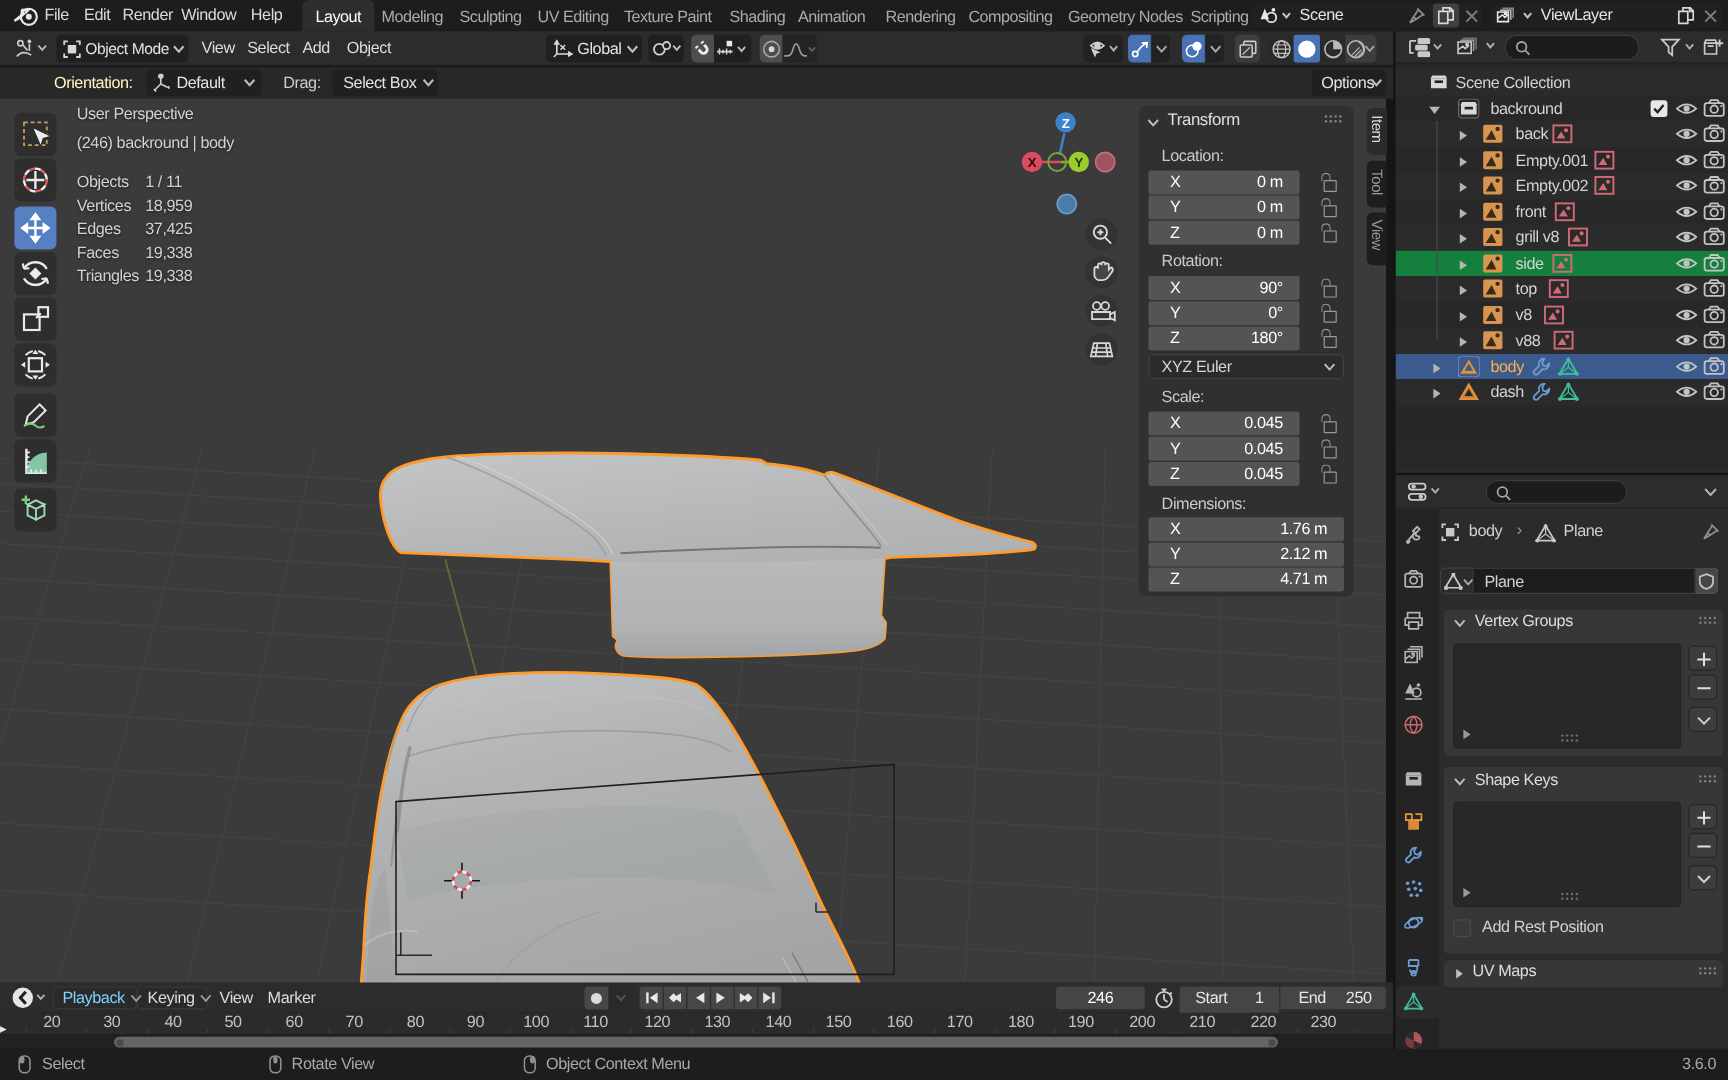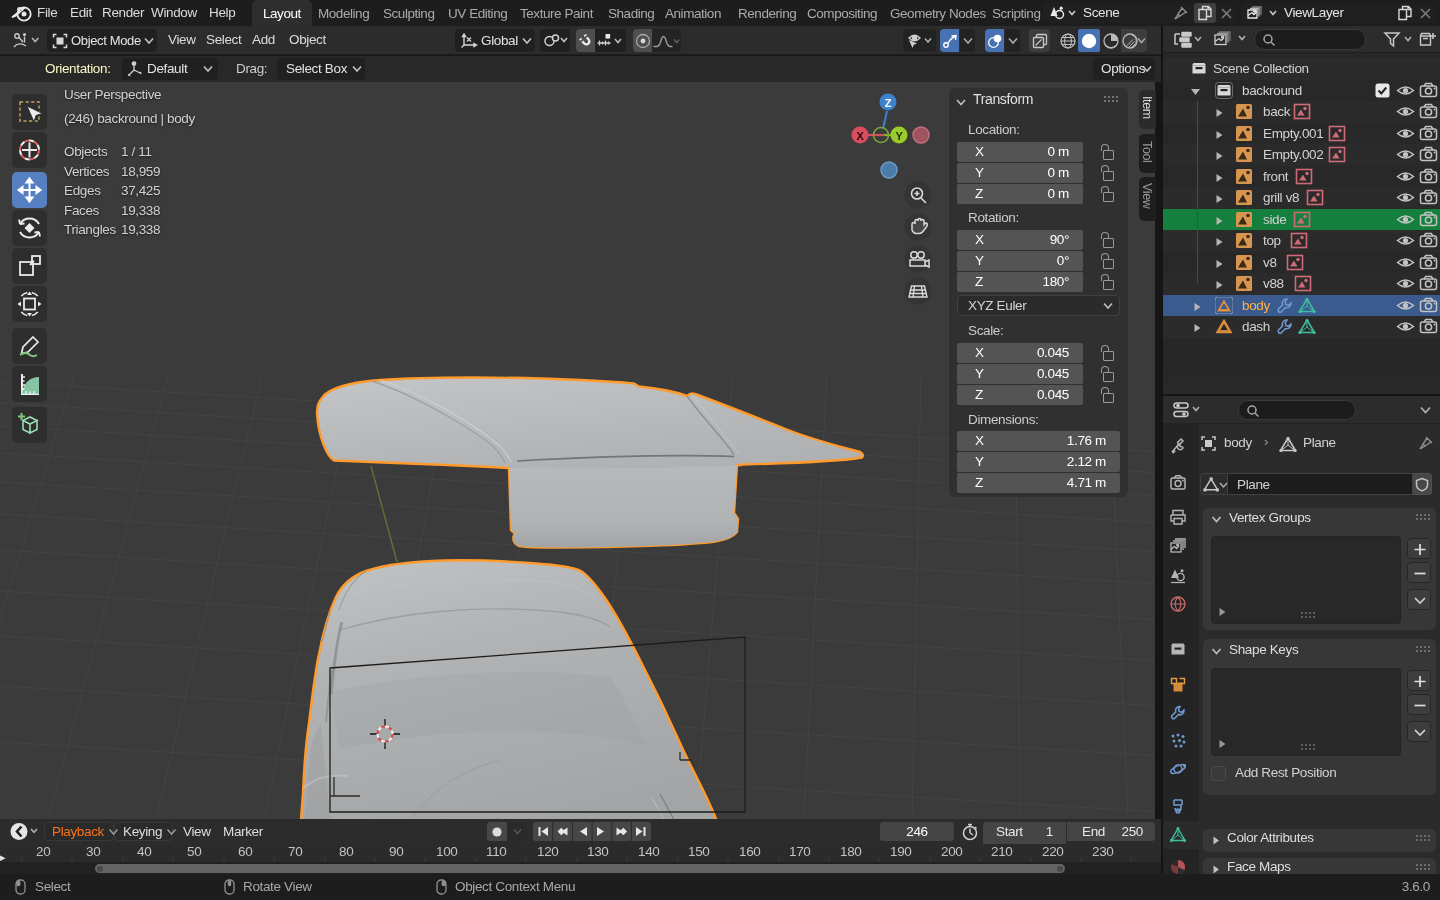--- a/index.html
+++ b/index.html
@@ -608,21 +608,21 @@
     </div>
   </div>
   <div id="tlheader" class="abs">
     <svg class="abs" style="left:8px;top:2px" width="32" height="21" viewBox="0 0 32 21">
       <circle cx="11" cy="10.5" r="8.5" fill="#e6e6e6"></circle>
       <path d="M13.5,5.5 L9,10.5 L13.5,15.5" stroke="#222" stroke-width="2.6" fill="none"></path>
       <path d="M23,8 l3,3.4 3,-3.4" stroke="#b0b0b0" stroke-width="1.6" fill="none"></path>
     </svg>
     <div class="abs" style="left:44px;top:3px;width:70px;height:19px;border:1px solid #383838;border-radius:4px;background:#2a2a2a"></div>
     <div class="abs" style="left:114px;top:3px;width:59px;height:19px;border:1px solid #383838;border-radius:4px;background:#2a2a2a"></div>
-    <div class="abs" style="left:52px;top:0;line-height:25px;font-size:13.5px;color:#f97316">Playback</div>
+    <div class="abs" style="left:52px;top:0;line-height:25px;font-size:13.5px;color:#7dd3fc">Playback</div>
     <svg class="abs" style="left:108px;top:9px" width="11" height="9" viewBox="0 0 11 9">
         <path d="M1.5,1.5 l4,4.5 l4,-4.5" stroke="#9a9a9a" stroke-width="1.5" fill="none"></path>
       </svg>
     <div class="abs" style="left:123px;top:0;line-height:25px;font-size:13.5px;color:#dcdcdc">Keying</div>
     <svg class="abs" style="left:166px;top:9px" width="11" height="9" viewBox="0 0 11 9">
         <path d="M1.5,1.5 l4,4.5 l4,-4.5" stroke="#9a9a9a" stroke-width="1.5" fill="none"></path>
       </svg>
     <div class="abs" style="left:183px;top:0;line-height:25px;font-size:13.5px;color:#dcdcdc">View</div>
     <div class="abs" style="left:223px;top:0;line-height:25px;font-size:13.5px;color:#dcdcdc">Marker</div>
 
@@ -1340,50 +1340,32 @@
         </svg>
       </div>
     <div class="abs pbtn" style="left:244px;top:325px">
         <svg width="24" height="21" viewBox="0 0 24 21">
           <path d="M7,8 l5,5 l5,-5" stroke="#d0d0d0" stroke-width="1.7" fill="none"></path>
         </svg>
       </div>
     <div class="abs" style="left:48px;top:370px;width:15px;height:15px;background:#3a3a3a;border:1px solid #4a4a4a;border-radius:3px"></div>
     <div class="abs" style="left:72px;top:369px">Add Rest Position</div>
 
-    <div class="abs phdr" style="top:433px">
+    <div class="abs phdr" style="top:404px">
       <svg class="abs" style="left:8px;top:6px" width="10" height="11" viewBox="0 0 10 11">
           <path d="M2.5,1.5 L8,5.5 L2.5,9.5 Z" fill="#c0c0c0"></path>
         </svg>
-      <div class="abs" style="left:24px;top:1px;color:#dedede">Color Attributes</div>
+      <div class="abs" style="left:24px;top:1px;color:#dedede">UV Maps</div>
       <svg class="abs" style="left:212px;top:5px" width="16" height="10" viewBox="0 0 16 10">
           <g fill="#808080">
             <circle cx="2" cy="2" r="1"></circle>
             <circle cx="6" cy="2" r="1"></circle>
             <circle cx="10" cy="2" r="1"></circle>
             <circle cx="14" cy="2" r="1"></circle>
             <circle cx="2" cy="6" r="1"></circle>
             <circle cx="6" cy="6" r="1"></circle>
             <circle cx="10" cy="6" r="1"></circle>
             <circle cx="14" cy="6" r="1"></circle>
           </g>
         </svg>
     </div>
-    <div class="abs phdr" style="top:462px">
-      <svg class="abs" style="left:8px;top:6px" width="10" height="11" viewBox="0 0 10 11">
-          <path d="M2.5,1.5 L8,5.5 L2.5,9.5 Z" fill="#c0c0c0"></path>
-        </svg>
-      <div class="abs" style="left:24px;top:1px;color:#dedede">Face Maps</div>
-      <svg class="abs" style="left:212px;top:5px" width="16" height="10" viewBox="0 0 16 10">
-          <g fill="#808080">
-            <circle cx="2" cy="2" r="1"></circle>
-            <circle cx="6" cy="2" r="1"></circle>
-            <circle cx="10" cy="2" r="1"></circle>
-            <circle cx="14" cy="2" r="1"></circle>
-            <circle cx="2" cy="6" r="1"></circle>
-            <circle cx="6" cy="6" r="1"></circle>
-            <circle cx="10" cy="6" r="1"></circle>
-            <circle cx="14" cy="6" r="1"></circle>
-          </g>
-        </svg>
-    </div>
   </div>
 </div>
 
 </body></html>

